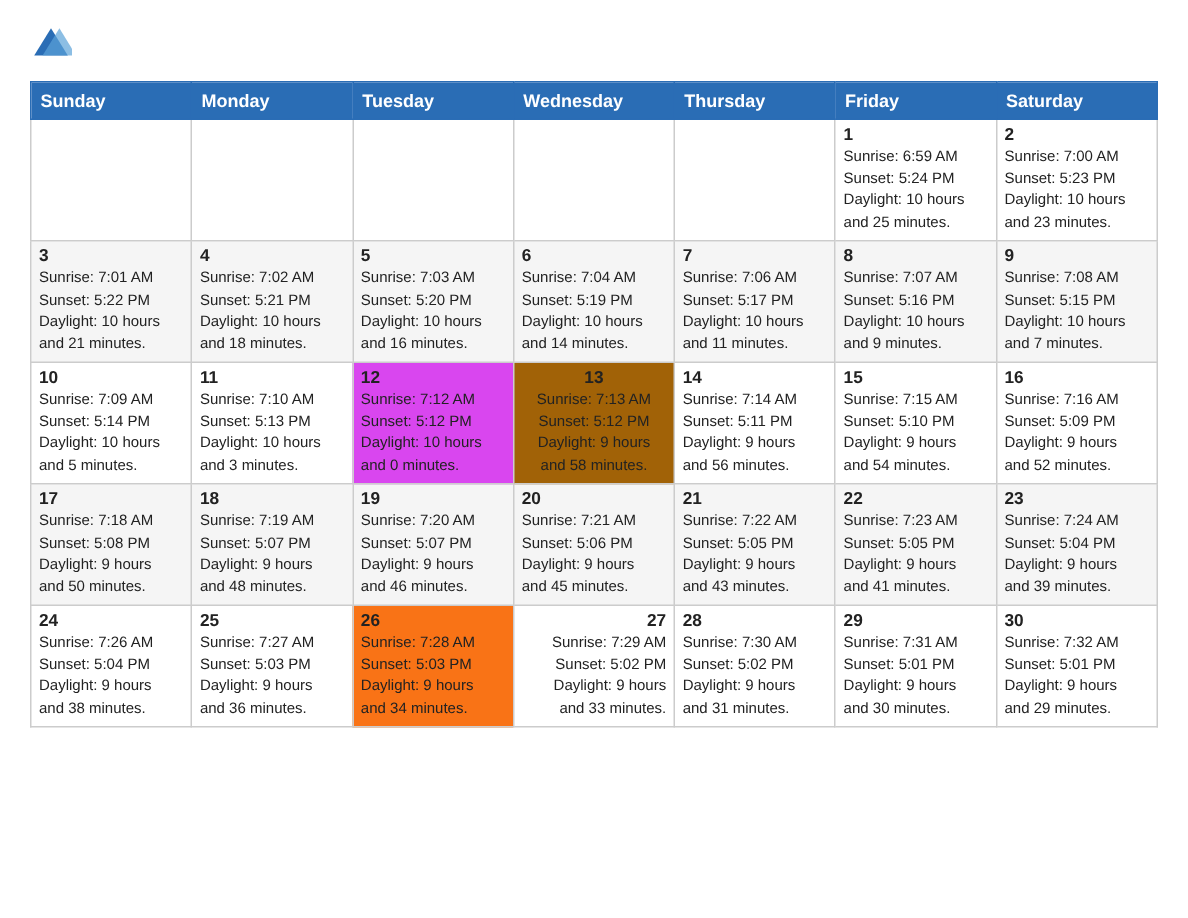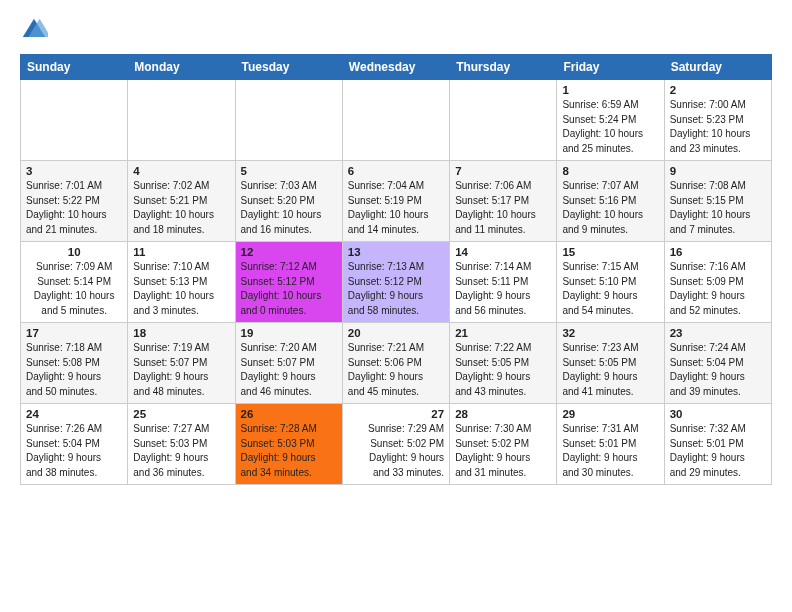--- a/index.html
+++ b/index.html
@@ -176,33 +176,33 @@
           <td style="background: rgb(245, 245, 245);">
             <span class="day-num">8</span>
             <div class="day-info">Sunrise: 7:07 AM<br>Sunset: 5:16 PM<br>Daylight: 10 hours<br>and 9 minutes.</div>
           </td>
           <td style="background: rgb(245, 245, 245);">
             <span class="day-num">9</span>
             <div class="day-info">Sunrise: 7:08 AM<br>Sunset: 5:15 PM<br>Daylight: 10 hours<br>and 7 minutes.</div>
           </td>
         </tr>
         <tr>
-          <td style="background: rgb(255, 255, 255); text-align: center;">
+          <td style="background: rgb(255, 255, 255);">
             <span class="day-num">10</span>
             <div class="day-info">Sunrise: 7:09 AM<br>Sunset: 5:14 PM<br>Daylight: 10 hours<br>and 5 minutes.</div>
           </td>
           <td style="background: rgb(255, 255, 255);">
             <span class="day-num">11</span>
             <div class="day-info">Sunrise: 7:10 AM<br>Sunset: 5:13 PM<br>Daylight: 10 hours<br>and 3 minutes.</div>
           </td>
           <td style="background: #d946ef;">
             <span class="day-num">12</span>
             <div class="day-info">Sunrise: 7:12 AM<br>Sunset: 5:12 PM<br>Daylight: 10 hours<br>and 0 minutes.</div>
           </td>
-          <td style="background: #c4b5fd;">
+          <td style="background: #a16207; text-align: center;">
             <span class="day-num">13</span>
             <div class="day-info">Sunrise: 7:13 AM<br>Sunset: 5:12 PM<br>Daylight: 9 hours<br>and 58 minutes.</div>
           </td>
           <td style="background: rgb(255, 255, 255);">
             <span class="day-num">14</span>
             <div class="day-info">Sunrise: 7:14 AM<br>Sunset: 5:11 PM<br>Daylight: 9 hours<br>and 56 minutes.</div>
           </td>
           <td style="background: rgb(255, 255, 255);">
             <span class="day-num">15</span>
             <div class="day-info">Sunrise: 7:15 AM<br>Sunset: 5:10 PM<br>Daylight: 9 hours<br>and 54 minutes.</div>
@@ -227,21 +227,21 @@
           </td>
           <td style="background: rgb(245, 245, 245);">
             <span class="day-num">20</span>
             <div class="day-info">Sunrise: 7:21 AM<br>Sunset: 5:06 PM<br>Daylight: 9 hours<br>and 45 minutes.</div>
           </td>
           <td style="background: rgb(245, 245, 245);">
             <span class="day-num">21</span>
             <div class="day-info">Sunrise: 7:22 AM<br>Sunset: 5:05 PM<br>Daylight: 9 hours<br>and 43 minutes.</div>
           </td>
           <td style="background: rgb(245, 245, 245);">
-            <span class="day-num">32</span>
+            <span class="day-num">22</span>
             <div class="day-info">Sunrise: 7:23 AM<br>Sunset: 5:05 PM<br>Daylight: 9 hours<br>and 41 minutes.</div>
           </td>
           <td style="background: rgb(245, 245, 245);">
             <span class="day-num">23</span>
             <div class="day-info">Sunrise: 7:24 AM<br>Sunset: 5:04 PM<br>Daylight: 9 hours<br>and 39 minutes.</div>
           </td>
         </tr>
         <tr>
           <td style="background: rgb(255, 255, 255);">
             <span class="day-num">24</span>

